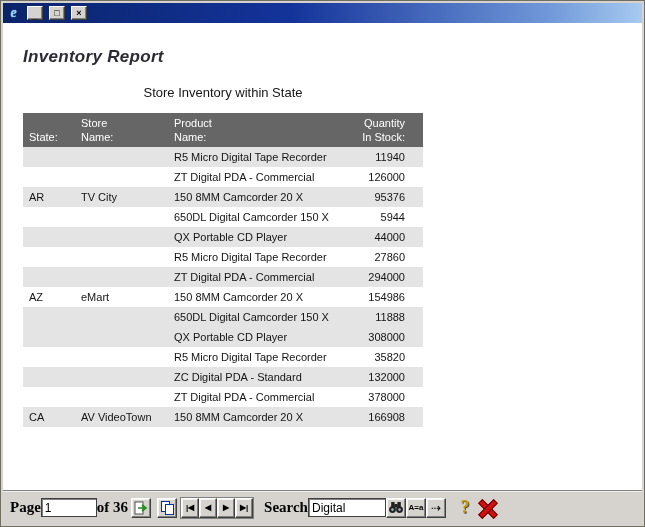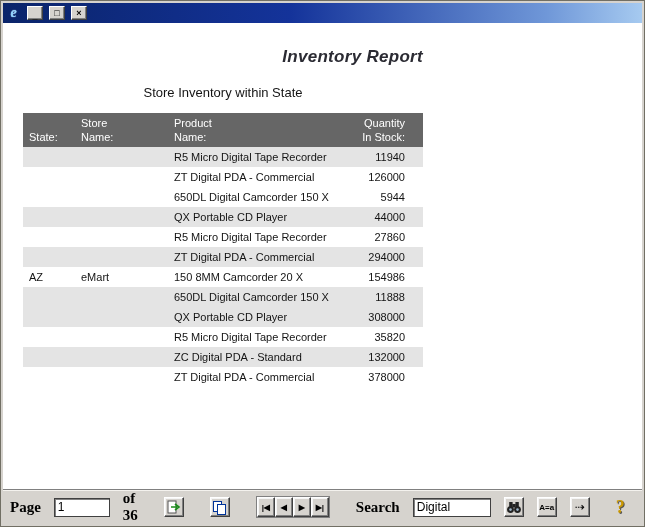--- a/index.html
+++ b/index.html
@@ -41,21 +41,21 @@
     line-height: 1; cursor: default;
   }
   .win-btn.min span { transform: translateY(3px); }
 
   
   .content {
     flex: 1 1 auto; background: #ffffff; overflow: hidden;
     padding: 24px 0 0 20px;
   }
   .report-title {
-    width: 400px; text-align: right;
+    width: 400px; text-align: left;
     font-size: 17px; font-weight: bold; font-style: italic;
     color: #2b2b33; margin-bottom: 18px; letter-spacing: 0.3px;
   }
   .report-subtitle {
     width: 400px; text-align: center;
     font-size: 13px; font-weight: normal; color: #141414;
     margin-bottom: 13px;
   }
 
   table.report {
@@ -75,21 +75,21 @@
   table.report tr.alt { background: var(--row-alt,#e4e4e4); }
   table.report .qty { text-align: right; padding-right: 18px; }
 
   
   .toolbar {
     flex: 0 0 34px;
     background: #d6d3ce;
     border-top: 1px solid #808080;
     box-shadow: inset 0 1px 0 #f4f2ee;
     display: flex; align-items: center;
-    padding: 0 7px; gap: 13px;
+    padding: 0 7px; gap: 0;
   }
   .tb-label {
     font-family: "Liberation Serif", serif; font-weight: bold;
     font-size: 15px; color: #000;
   }
   .tb-input {
     height: 19px; background: #ffffff;
     border: 1px solid #404040;
     box-shadow: inset 1px 1px 0 #808080;
     font-family: "Liberation Sans", sans-serif; font-size: 12px;
@@ -181,20 +181,26 @@
             <td></td>
             <td>R5 Micro Digital Tape Recorder</td>
             <td class="qty">11940</td>
           </tr>
           <tr>
             <td></td>
             <td></td>
             <td>ZT Digital PDA - Commercial</td>
             <td class="qty">126000</td>
           </tr>
+          <tr class="alt">
+            <td>AR</td>
+            <td>TV City</td>
+            <td>150 8MM Camcorder 20 X</td>
+            <td class="qty">95376</td>
+          </tr>
           <tr>
             <td></td>
             <td></td>
             <td>650DL Digital Camcorder 150 X</td>
             <td class="qty">5944</td>
           </tr>
           <tr class="alt">
             <td></td>
             <td></td>
             <td>QX Portable CD Player</td>
@@ -240,20 +246,26 @@
             <td></td>
             <td></td>
             <td>ZC Digital PDA - Standard</td>
             <td class="qty">132000</td>
           </tr>
           <tr>
             <td></td>
             <td></td>
             <td>ZT Digital PDA - Commercial</td>
             <td class="qty">378000</td>
+          </tr>
+          <tr class="alt">
+            <td>CA</td>
+            <td>AV VideoTown</td>
+            <td>150 8MM Camcorder 20 X</td>
+            <td class="qty">166908</td>
           </tr>
         </tbody>
     </table>
   </div>
 
   <div class="toolbar">
     <span class="tb-label">Page</span>
     <input class="tb-input page-input" value="1" style="">
     <span class="tb-label">of 36</span>
     <span class="spacer3"></span>

